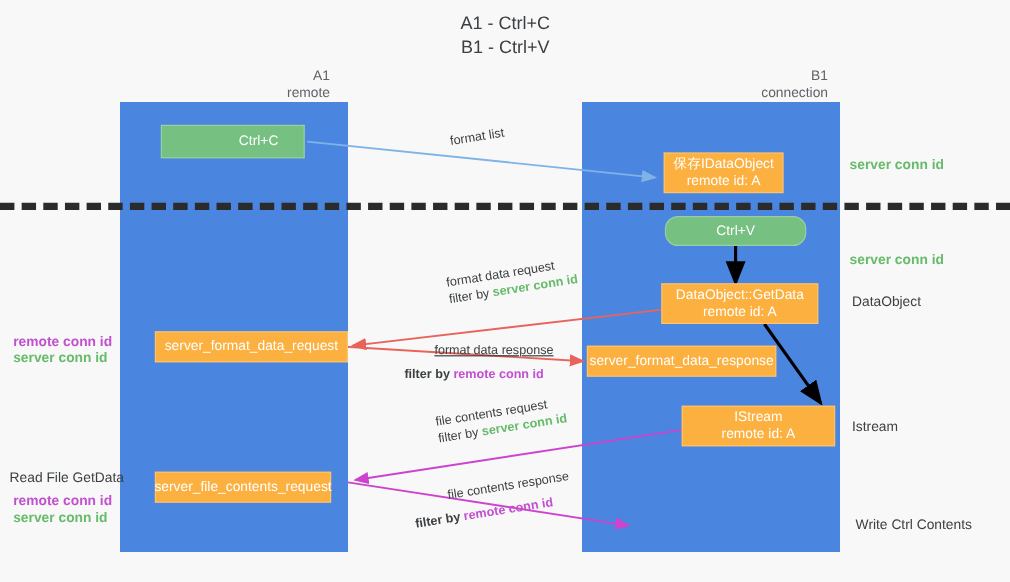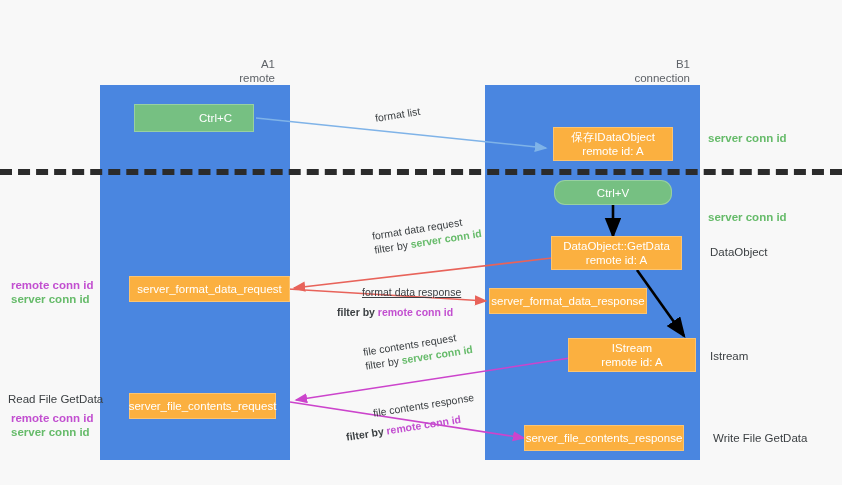--- a/index.html
+++ b/index.html
@@ -90,20 +90,22 @@
     height: 0;
     border-top: 6px dashed #2b2b2b;
   }
 </style>
 </head>
 <body>
 
 <div id="canvas">
 
   <div class="title">
+    <div>A1 - Ctrl+C</div>
+    <div>B1 - Ctrl+V</div>
   </div>
 
   <div class="col-header" style="left:115px; top:58px;">
     <div>A1</div>
     <div>remote</div>
   </div>
   <div class="col-header" style="left:530px; top:58px;">
     <div>B1</div>
     <div>connection</div>
   </div>
@@ -141,21 +143,21 @@
 
     <path d="M290,402 L524,438" stroke="#cc44cc" stroke-width="1.6" fill="none" marker-end="url(#ah-magenta)"></path>
   </svg>
 
   <div class="dash-line"></div>
 
   <div class="node green" style="left:134px; top:104px; width:120px; height:28px;padding-left:43px;">
     <span>Ctrl+C</span>
   </div>
 
-  <div class="node orange" style="left:553px; top:127px; width:120px; height:34px;">
+  <div class="node orange" style="left:553px; top:127px; width:100px; height:34px;">
     <span>保存IDataObject</span>
     <span class="l2">remote id: A</span>
   </div>
 
   <div class="node green" style="left:554px; top:180px; width:118px; height:25px;border-radius:11px;">
     <span>Ctrl+V</span>
   </div>
 
   <div class="node orange" style="left:551px; top:236px; width:131px; height:34px;">
     <span>DataObject::GetData</span>
@@ -172,23 +174,20 @@
 
   <div class="node orange" style="left:568px; top:338px; width:128px; height:34px;">
     <span>IStream</span>
     <span class="l2">remote id: A</span>
   </div>
 
   <div class="node orange" style="left:129px; top:393px; width:147px; height:26px;">
     <span>server_file_contents_request</span>
   </div>
 
-  <div class="node orange" style="left:524px; top:425px; width:160px; height:26px;">
-    <span>server_file_contents_response</span>
-  </div>
 
   <div class="edge-label rot" style="left:374px; top:111px;">
     <span>format list</span>
   </div>
 
   <div class="edge-label rot" style="left:371px; top:229px;">
     <div>format data request</div>
     <div>
       <span>filter by</span>
       <span class="green-txt">server conn id</span>
@@ -216,21 +215,21 @@
   </div>
   <div class="edge-label rot" style="left:345px; top:430px;">
     <span class="tiny-strong">filter by</span>
     <span class="magenta-txt">remote conn id</span>
   </div>
 
   <div class="side-label green-txt" style="left:708px; top:131px;">server conn id</div>
   <div class="side-label green-txt" style="left:708px; top:210px;">server conn id</div>
   <div class="side-label" style="left:710px; top:245px;">DataObject</div>
   <div class="side-label" style="left:710px; top:349px;">Istream</div>
-  <div class="side-label" style="left:713px; top:431px;">Write File GetData</div>
+  <div class="side-label" style="left:713px; top:431px;">Write Ctrl Contents</div>
 
   <div class="side-label magenta-txt" style="left:11px; top:278px;">remote conn id</div>
   <div class="side-label green-txt" style="left:11px; top:292px;">server conn id</div>
 
   <div class="side-label" style="left:8px; top:392px;">Read File GetData</div>
   <div class="side-label magenta-txt" style="left:11px; top:411px;">remote conn id</div>
   <div class="side-label green-txt" style="left:11px; top:425px;">server conn id</div>
 
 </div>
 

